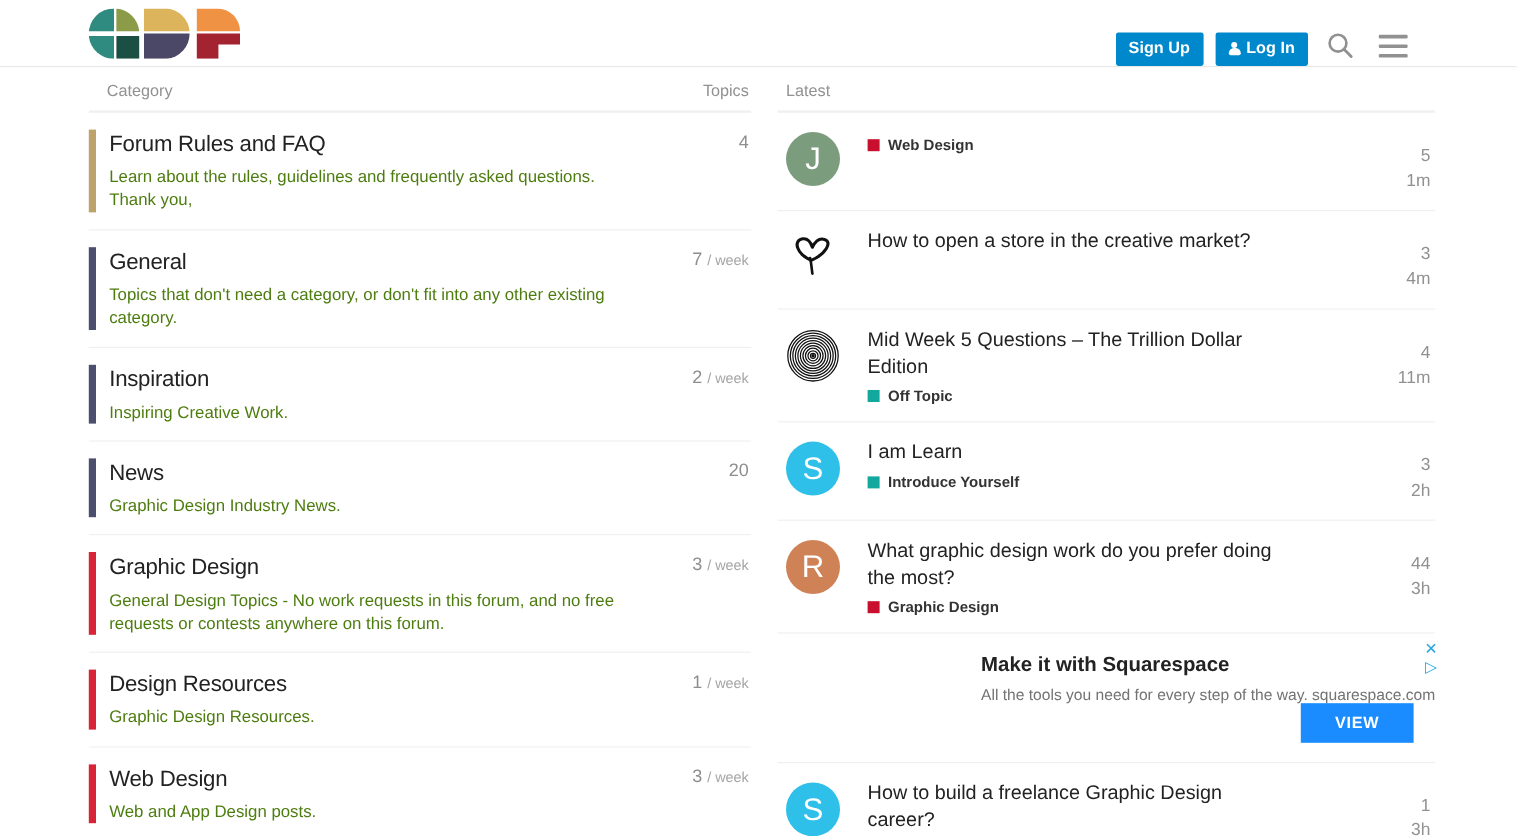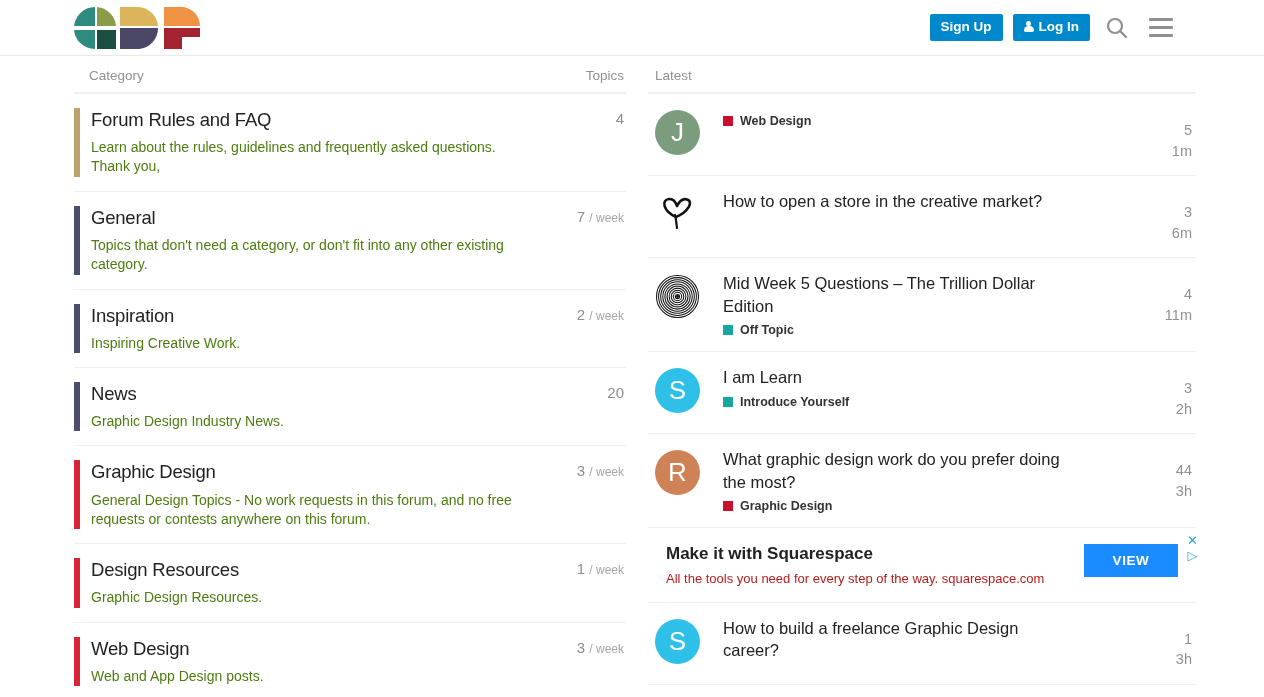--- a/index.html
+++ b/index.html
@@ -23,21 +23,21 @@
   }
   .logo-wrap {
     margin-left: 74px;
     width: 126px; height: 42px;
     display: block;
   }
   .header-right {
     position: absolute;
     right: 86px;
     top: 0; height: 55px;
-    display: flex; align-items: center; gap: 10px;
+    display: flex; align-items: flex-end; gap: 10px;
   }
   .btn-signup, .btn-login {
     background: #0088cc;
     color: #ffffff;
     border: none;
     font-family: "Liberation Sans", sans-serif;
     font-size: 13.5px;
     font-weight: bold;
     padding: 6px 11px 7px 11px;
     border-radius: 2px;
@@ -161,28 +161,29 @@
     font-size: 14.5px;
     color: #919191;
     line-height: 1.42;
     padding-top: 12px;
     padding-right: 4px;
   }
 
   
   .ad-row {
     display: flex;
-    align-items: flex-start;
+    align-items: flex-end;
     border-bottom: 1px solid #f0f0f0;
     padding: 16px 0 16px 18px;
     position: relative;
+    flex-direction: column;
   }
   .ad-text { flex: 1; }
   .ad-title { font-size: 17px; font-weight: bold; color: #222222; line-height: 1.2;}
-  .ad-sub { font-size: 13px; color: #b91c1c; margin-top: 6px; }
+  .ad-sub { font-size: 13px; color: #737373; margin-top: 6px; }
   .ad-view {
     background: #1a8cff;
     color: #ffffff;
     font-size: 13.5px;
     font-weight: bold;
     letter-spacing: 0.6px;
     border: none;
     padding: 9px 0;
     width: 94px;
     text-align: center;
@@ -330,21 +331,21 @@
             <svg viewBox="0 0 45 45" width="45" height="45">
               <path d="M22 36 C21 29 21 26 20 23" stroke="#111" stroke-width="2.2" fill="none" stroke-linecap="round"></path>
               <path d="M21 25 C8 19 6 8 14 7 C19 6.4 21 11 22 14 C24 10 27 6 32 7.5 C39 9.5 33 20 21 25 Z" stroke="#111" stroke-width="2.6" fill="none" stroke-linejoin="round"></path>
             </svg>
           </div>
           <div class="topic-main">
             <div class="topic-title">How to open a store in the creative market?</div>
           </div>
           <div class="topic-meta">
             <div>3</div>
-            <div>6m</div>
+            <div>4m</div>
           </div>
         </div>
         <div class="topic-row">
           <div class="avatar plain">
             <svg viewBox="0 0 45 45" width="45" height="45">
               <circle cx="22.5" cy="22.5" r="22" fill="#fff"></circle>
               <circle cx="22.5" cy="22.5" r="21.0" fill="none" stroke="#111" stroke-width="1.05"></circle>
               <circle cx="22.5" cy="22.5" r="18.9" fill="none" stroke="#111" stroke-width="1.05"></circle>
               <circle cx="22.5" cy="22.5" r="16.8" fill="none" stroke="#111" stroke-width="1.05"></circle>
               <circle cx="22.5" cy="22.5" r="14.7" fill="none" stroke="#111" stroke-width="1.05"></circle>

